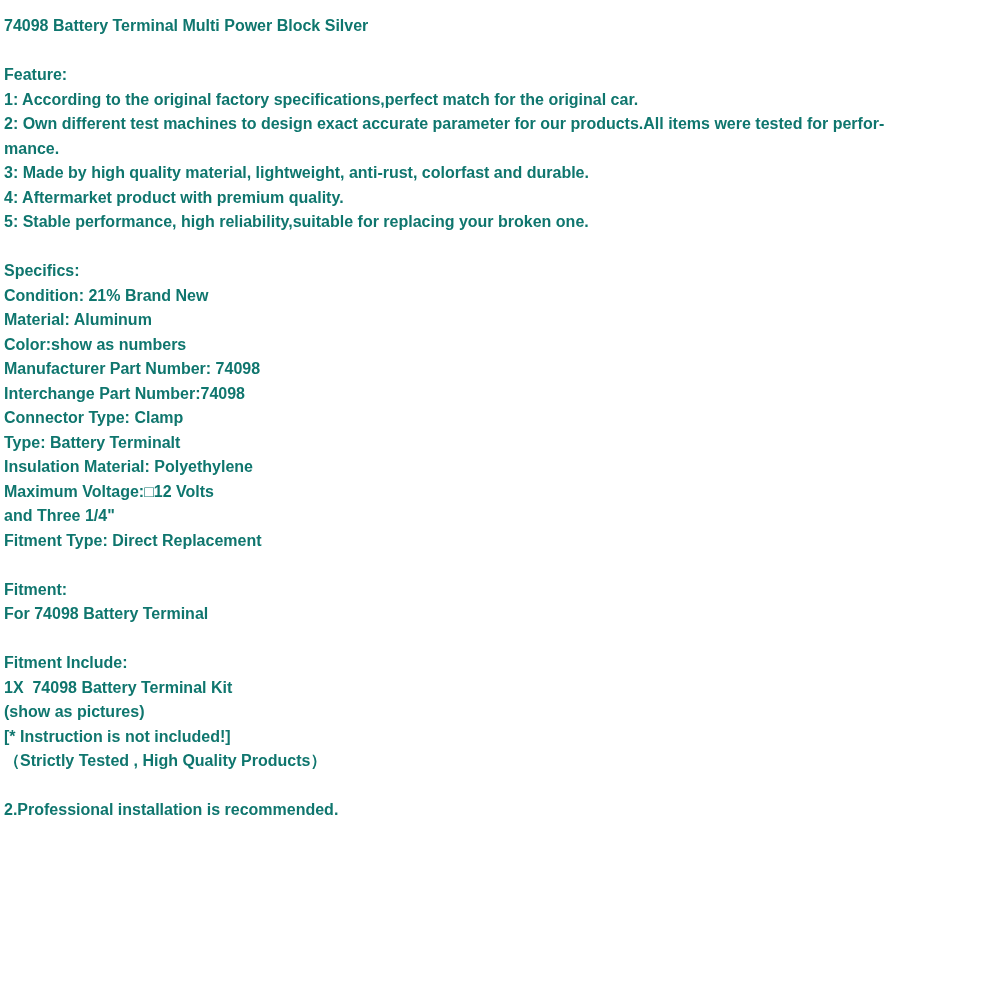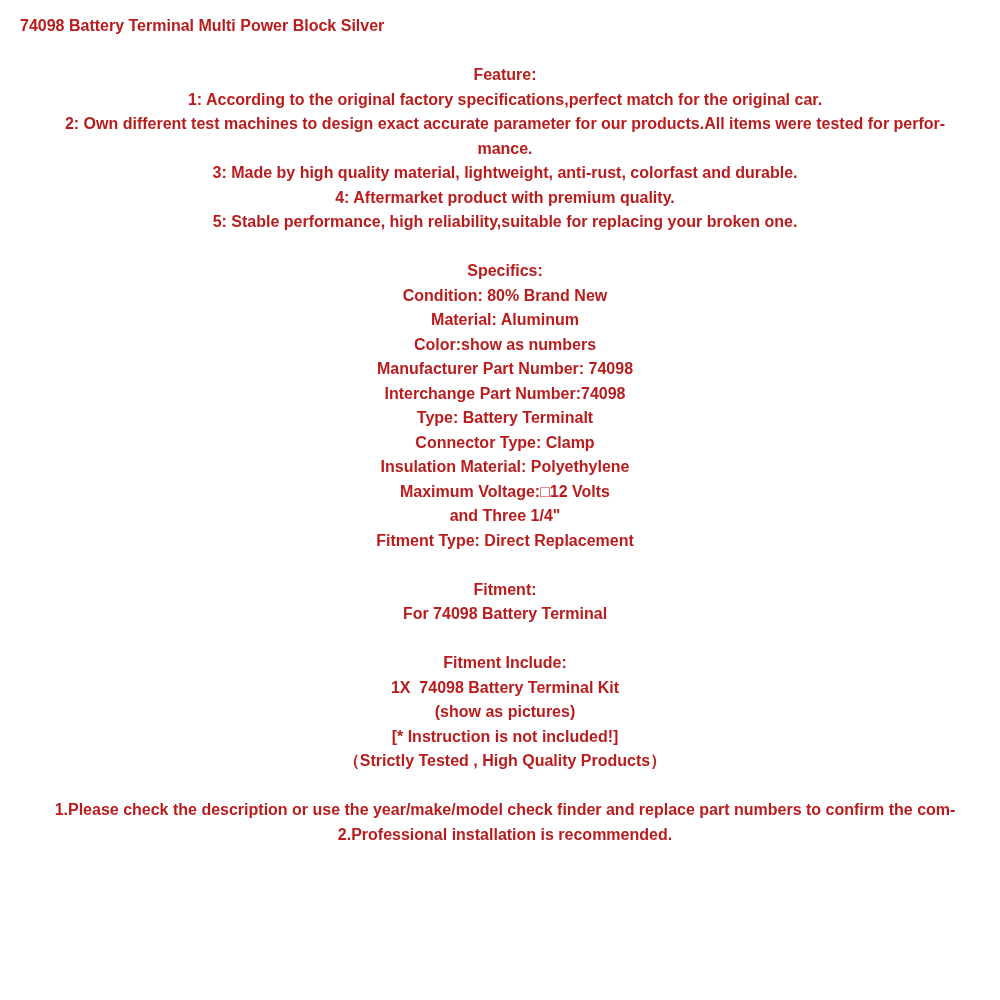--- a/index.html
+++ b/index.html
@@ -4,35 +4,34 @@
 <style>
   html, body {
     margin: 0;
     padding: 0;
     background: #ffffff;
   }
   .page {
     width: 1000px;
     height: 1000px;
     box-sizing: border-box;
-    padding: 14px 10px 0 20px;
+    padding: 14px 10px 0 4px;
     font-family: "Liberation Sans", sans-serif;
     font-weight: 700;
     font-size: 16px;
     line-height: 24.5px;
-    color: #b91c1c;
+    color: #0f766e;
     overflow: hidden;
   }
   .line {
     white-space: pre-wrap;
     min-height: 24.5px;
   }
   .section {
     margin-top: 24.5px; 
-    text-align: center;
   }
 </style>
 </head>
 <body>
 
 <div class="page">
 
   <div class="line">74098 Battery Terminal Multi Power Block Silver</div>
 
   <div class="section">
@@ -40,44 +39,43 @@
     <div class="line">1: According to the original factory specifications,perfect match for the original car.</div>
     <div class="line">2: Own different test machines to design exact accurate parameter for our products.All items were tested for perfor-</div>
     <div class="line">mance.</div>
     <div class="line">3: Made by high quality material, lightweight, anti-rust, colorfast and durable.</div>
     <div class="line">4: Aftermarket product with premium quality.</div>
     <div class="line">5: Stable performance, high reliability,suitable for replacing your broken one.</div>
   </div>
 
   <div class="section">
     <div class="line">Specifics:</div>
-    <div class="line">Condition: 80% Brand New</div>
+    <div class="line">Condition: 21% Brand New</div>
     <div class="line">Material: Aluminum</div>
     <div class="line">Color:show as numbers</div>
     <div class="line">Manufacturer Part Number: 74098</div>
     <div class="line">Interchange Part Number:74098</div>
+    <div class="line">Connector Type: Clamp</div>
     <div class="line">Type: Battery Terminalt</div>
-    <div class="line">Connector Type: Clamp</div>
     <div class="line">Insulation Material: Polyethylene</div>
     <div class="line">Maximum Voltage:□12 Volts</div>
     <div class="line">and Three 1/4"</div>
     <div class="line">Fitment Type: Direct Replacement</div>
   </div>
 
   <div class="section">
     <div class="line">Fitment:</div>
     <div class="line">For 74098 Battery Terminal</div>
   </div>
 
   <div class="section">
     <div class="line">Fitment Include:</div>
     <div class="line">1X  74098 Battery Terminal Kit</div>
     <div class="line">(show as pictures)</div>
     <div class="line">[* Instruction is not included!]</div>
     <div class="line">（Strictly Tested , High Quality Products）</div>
   </div>
 
   <div class="section">
-    <div class="line">1.Please check the description or use the year/make/model check finder and replace part numbers to confirm the com-</div>
     <div class="line">2.Professional installation is recommended.</div>
   </div>
 
 </div>
 
 </body></html>

